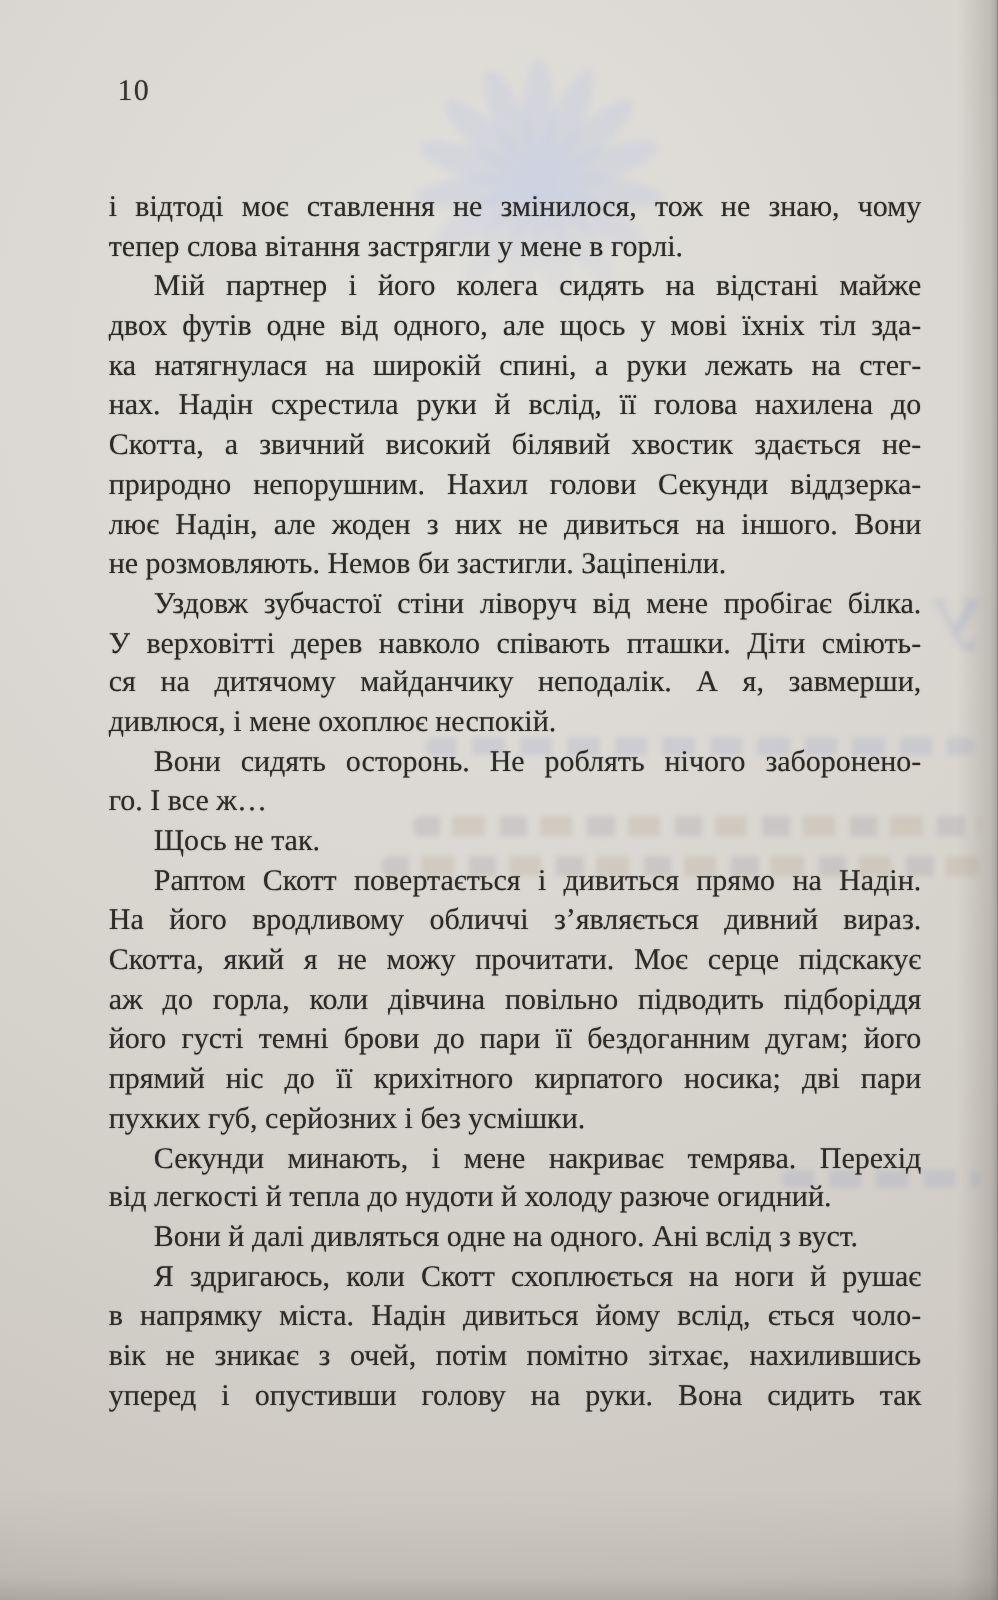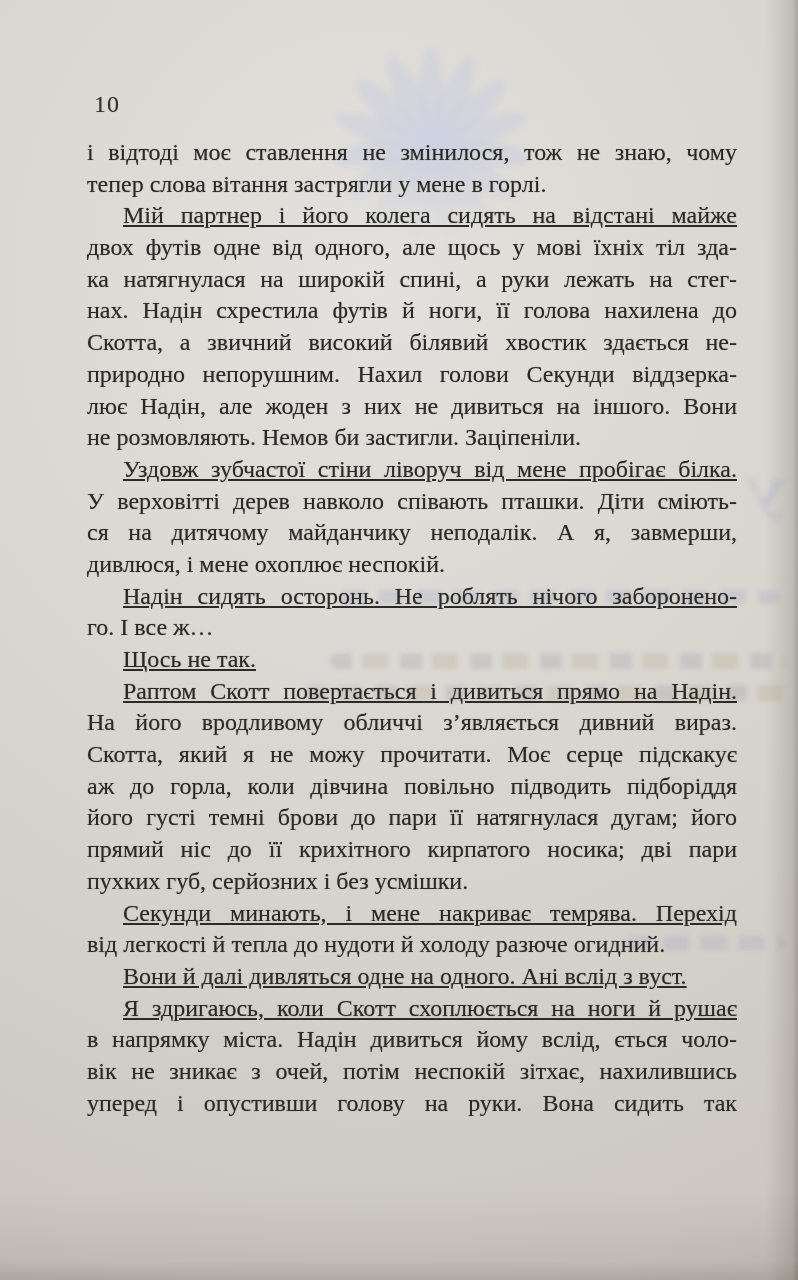--- a/index.html
+++ b/index.html
@@ -33,33 +33,32 @@
       rgba(140,152,196,0.40) 0 26px, rgba(140,152,196,0) 26px 38px);}
   .bleed-glyph{
     position:absolute;left:744px;top:468px;width:46px;height:62px;
     filter:blur(3px);opacity:.4;color:#9aa4c8;font-size:60px;line-height:62px;
     transform:scaleX(-1);text-align:center;
   }
   .page-number{
     position:absolute;left:94px;top:60px;
     font-size:24px;color:#33322e;letter-spacing:1px;
     text-shadow:0 0 1px rgba(50,48,44,.45);
-    margin-top:31px;
   }
   .bodytext{
-    position:absolute;left:87px;top:137px;width:650px;
+    position:absolute;left:87px;top:151px;width:650px;
     font-size:24px;line-height:31.7px;color:var(--ink);
     text-shadow:0 0 1px rgba(46,44,40,.5);
   }
   .line{
     text-align:justify;text-align-last:justify;
     height:31.7px;white-space:normal;overflow:visible;
   }
   .line.pe{text-align-last:left;}   
-  .line.ind{padding-left:36px;text-decoration:underline;}     
+  .line.ind{padding-left:36px;}     
 </style>
 </head>
 <body>
 
 <div class="paper"></div>
 
 <svg class="watermark" viewBox="0 0 226 220" aria-hidden="true">
   <g transform="translate(113,108)">
     <g fill="#b9c3e4" fill-opacity="0.55">
       <ellipse rx="13" ry="52" cy="-48" transform="rotate(0)"></ellipse>
@@ -89,39 +88,39 @@
 <div class="bleed-glyph">У</div>
 
 <div class="page-number">10</div>
 
 <div class="bodytext">
   <div class="line">і відтоді моє ставлення не змінилося, тож не знаю, чому</div>
   <div class="line pe">тепер слова вітання застрягли у мене в горлі.</div>
   <div class="line ind">Мій партнер і його колега сидять на відстані майже</div>
   <div class="line">двох футів одне від одного, але щось у мові їхніх тіл зда-</div>
   <div class="line">ка натягнулася на широкій спині, а руки лежать на стег-</div>
-  <div class="line">нах. Надін схрестила футів й ноги, її голова нахилена до</div>
+  <div class="line">нах. Надін схрестила руки й вслід, її голова нахилена до</div>
   <div class="line">Скотта, а звичний високий білявий хвостик здається не-</div>
   <div class="line">природно непорушним. Нахил голови Секунди віддзерка-</div>
   <div class="line">лює Надін, але жоден з них не дивиться на іншого. Вони</div>
   <div class="line pe">не розмовляють. Немов би застигли. Заціпеніли.</div>
   <div class="line ind">Уздовж зубчастої стіни ліворуч від мене пробігає білка.</div>
   <div class="line">У верховітті дерев навколо співають пташки. Діти сміють-</div>
   <div class="line">ся на дитячому майданчику неподалік. А я, завмерши,</div>
   <div class="line pe">дивлюся, і мене охоплює неспокій.</div>
-  <div class="line ind">Надін сидять осторонь. Не роблять нічого заборонено-</div>
+  <div class="line ind">Вони сидять осторонь. Не роблять нічого заборонено-</div>
   <div class="line pe">го. І все ж…</div>
   <div class="line ind pe">Щось не так.</div>
   <div class="line ind">Раптом Скотт повертається і дивиться прямо на Надін.</div>
   <div class="line">На його вродливому обличчі з’являється дивний вираз.</div>
   <div class="line">Скотта, який я не можу прочитати. Моє серце підскакує</div>
   <div class="line">аж до горла, коли дівчина повільно підводить підборіддя</div>
-  <div class="line">його густі темні брови до пари її натягнулася дугам; його</div>
+  <div class="line">його густі темні брови до пари її бездоганним дугам; його</div>
   <div class="line">прямий ніс до її крихітного кирпатого носика; дві пари</div>
   <div class="line pe">пухких губ, серйозних і без усмішки.</div>
   <div class="line ind">Секунди минають, і мене накриває темрява. Перехід</div>
   <div class="line pe">від легкості й тепла до нудоти й холоду разюче огидний.</div>
   <div class="line ind pe">Вони й далі дивляться одне на одного. Ані вслід з вуст.</div>
   <div class="line ind">Я здригаюсь, коли Скотт схоплюється на ноги й рушає</div>
   <div class="line">в напрямку міста. Надін дивиться йому вслід, ється чоло-</div>
-  <div class="line">вік не зникає з очей, потім неспокій зітхає, нахилившись</div>
+  <div class="line">вік не зникає з очей, потім помітно зітхає, нахилившись</div>
   <div class="line">уперед і опустивши голову на руки. Вона сидить так</div>
 </div>
 
 </body></html>

